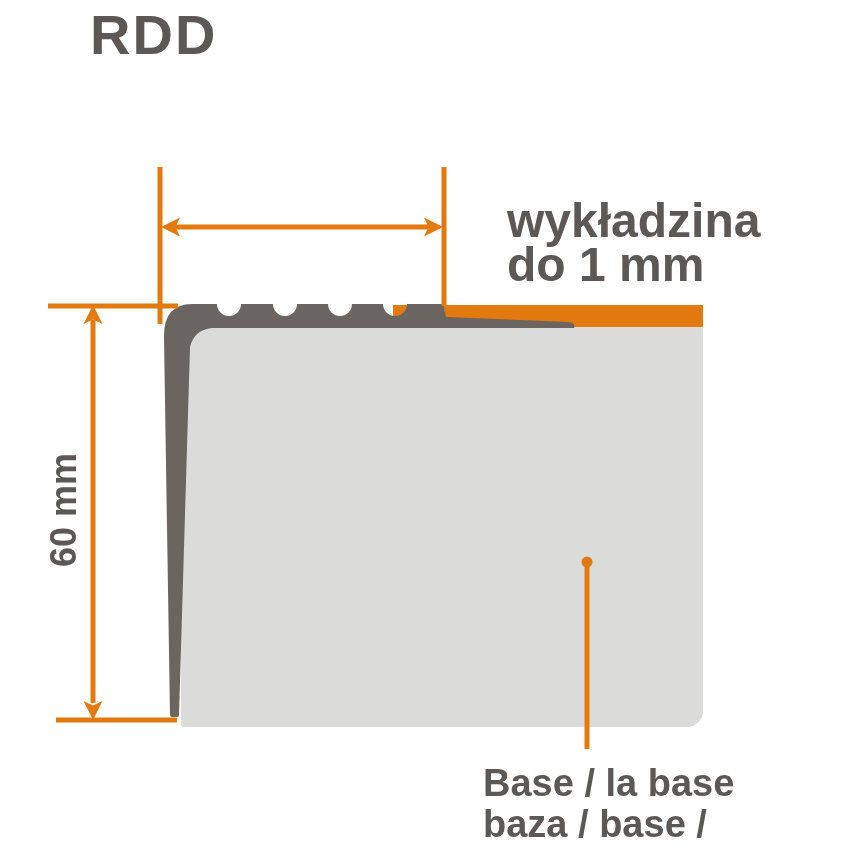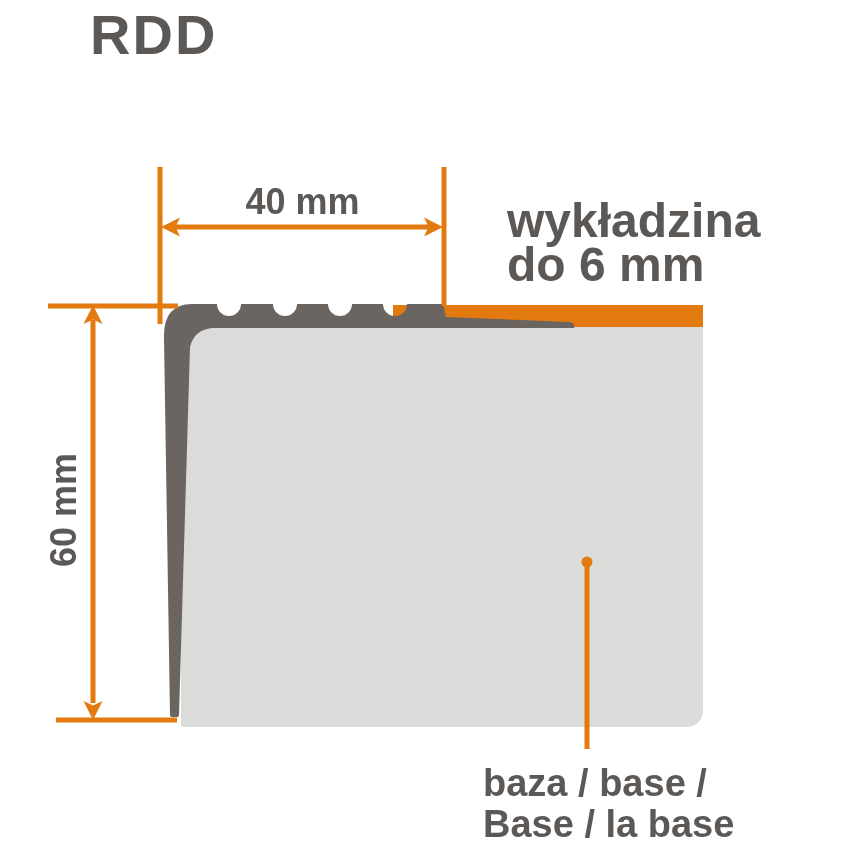--- a/index.html
+++ b/index.html
@@ -94,27 +94,26 @@
     </g>
 
     <g>
       <circle class="orange-fill" cx="587" cy="562" r="5.5"></circle>
       <rect class="orange-fill" x="584.5" y="562" width="5" height="187"></rect>
     </g>
   </svg>
 
   <div class="label title">RDD</div>
 
-  <div class="label dim-40-label">40 mm</div>
 
   <div class="label covering-label">
     <div>wykładzina</div>
-    <div>do 6 mm</div>
+    <div>do 1 mm</div>
   </div>
 
   <div class="label dim-60-label">60 mm</div>
 
   <div class="label base-label">
+    <div>Base / la base</div>
     <div>baza / base /</div>
-    <div>Base / la base</div>
   </div>
 
 </div>
 
 </body></html>

